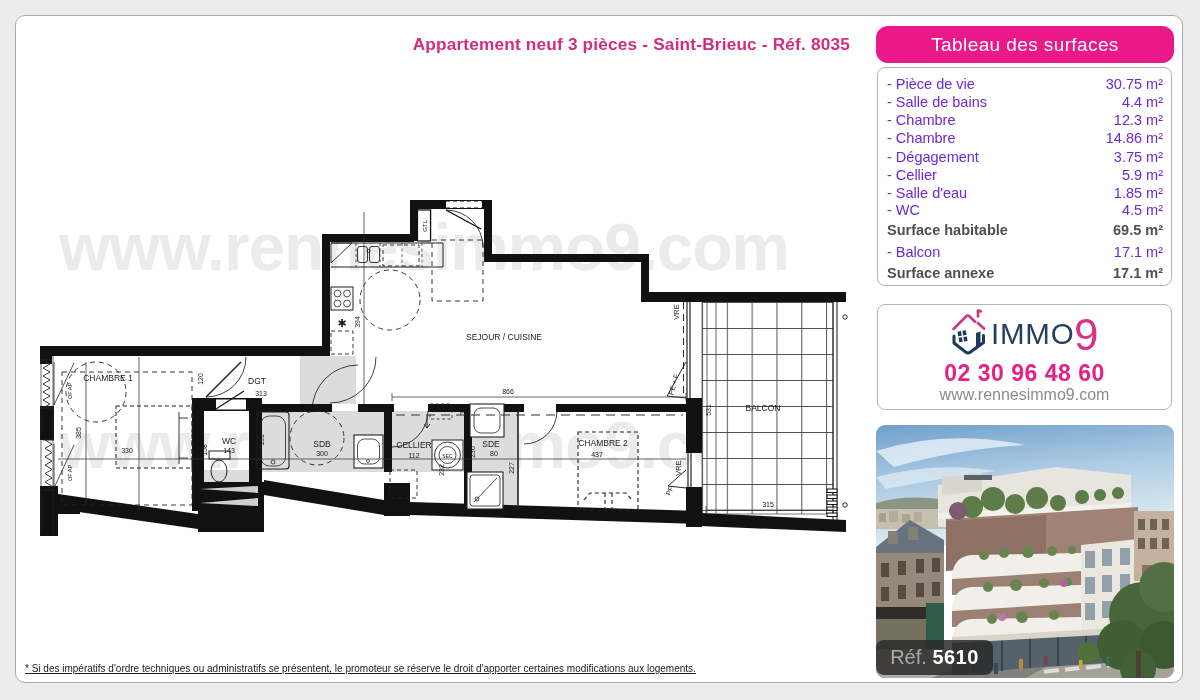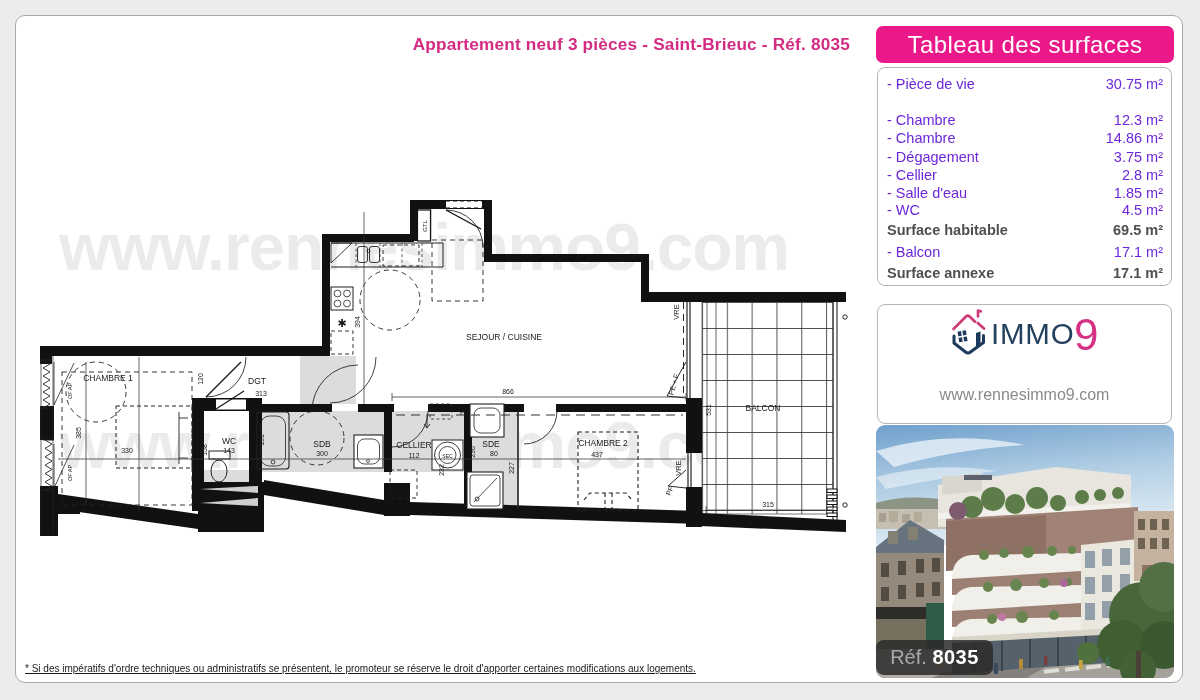--- a/index.html
+++ b/index.html
@@ -1,26 +1,26 @@
 <!DOCTYPE html>
 <html lang="fr"><head>
 <meta charset="utf-8">
 <title>Appartement neuf 3 pièces - Saint-Brieuc - Réf. 8035</title>
 <style>
   html,body{margin:0;padding:0;}
   body{width:1200px;height:700px;background:#ececec;font-family:"Liberation Sans",sans-serif;position:relative;overflow:hidden;}
   .card{position:absolute;left:15px;top:15px;width:1166px;height:666px;background:#fff;border:1px solid #a9a9a9;border-radius:10px;}
   .title{position:absolute;left:0;top:34px;width:850px;text-align:right;font-size:17.2px;font-weight:bold;color:#d42b82;letter-spacing:.2px;}
   .plansvg{position:absolute;left:0;top:0;}
-  .tableau-head{position:absolute;left:876px;top:26px;width:298px;height:37px;background:#ea1889;border-radius:7px;color:#fff;font-size:24px;letter-spacing:0.4px;text-align:center;line-height:37px;}
+  .tableau-head{position:absolute;left:876px;top:26px;width:298px;height:37px;background:#ea1889;border-radius:12px;color:#fff;font-size:19px;letter-spacing:0.4px;text-align:center;line-height:37px;}
   .tableau-box{position:absolute;left:877px;top:67px;width:295px;height:219px;background:#fff;border:1px solid #b5b5b5;border-radius:8px;box-sizing:border-box;}
   .row{position:absolute;left:9px;width:276px;height:18px;font-size:14.5px;color:#6d28d9;}
   .row .v{position:absolute;right:0;top:0;}
   .row.b{font-weight:bold;color:#4f4f4f;}
-  .logo-box{position:absolute;left:877px;top:304px;width:295px;height:120px;background:#fff;border:1px solid #b5b5b5;border-radius:8px;box-sizing:border-box;}
+  .logo-box{position:absolute;left:877px;top:304px;width:295px;height:106px;background:#fff;border:1px solid #b5b5b5;border-radius:8px;box-sizing:border-box;}
   .phone{position:absolute;left:0;top:55px;width:293px;text-align:center;font-size:23px;font-weight:bold;color:#e62084;letter-spacing:.5px;}
   .site{position:absolute;left:0;top:81px;width:293px;text-align:center;font-size:16px;color:#8a8a8a;}
   .photo{position:absolute;left:876px;top:425px;width:298px;height:253px;border-radius:9px;overflow:hidden;}
   .refpill{position:absolute;left:0px;bottom:3px;width:117px;height:35px;background:rgba(42,42,42,.85);border-radius:8px;color:#a9a9a9;font-size:20px;line-height:35px;text-align:center;}
   .refpill b{color:#fff;letter-spacing:.5px;}
   .footnote{position:absolute;left:25px;top:663px;font-size:10px;color:#1a1a1a;text-decoration:underline;}
 </style>
 </head>
 <body>
 
@@ -346,28 +346,29 @@
   <text x="72" y="473" font-size="5.5" text-anchor="middle" transform="rotate(-90 72 473)">OF  AP</text>
 </g>
 </svg>
 
 <div class="tableau-head">Tableau des surfaces</div>
 
 <div class="tableau-box">
 
   <div class="row" style="top:8px;">- Pièce de vie<span class="v">30.75 m²</span></div>
 
+  <div class="row" style="top:26px;">- Salle de bains<span class="v">4.4 m²</span></div>
 
   <div class="row" style="top:44px;">- Chambre<span class="v">12.3 m²</span></div>
 
   <div class="row" style="top:62px;">- Chambre<span class="v">14.86 m²</span></div>
 
   <div class="row" style="top:81px;">- Dégagement<span class="v">3.75 m²</span></div>
 
-  <div class="row" style="top:99px;">- Cellier<span class="v">2.8 m²</span></div>
+  <div class="row" style="top:99px;">- Cellier<span class="v">5.9 m²</span></div>
 
   <div class="row" style="top:117px;">- Salle d'eau<span class="v">1.85 m²</span></div>
 
   <div class="row" style="top:134px;">- WC<span class="v">4.5 m²</span></div>
 
   <div class="row b" style="top:154px;">Surface habitable<span class="v">69.5 m²</span></div>
 
   <div class="row" style="top:176px;">- Balcon<span class="v">17.1 m²</span></div>
 
   <div class="row b" style="top:197px;">Surface annexe<span class="v">17.1 m²</span></div>
@@ -394,20 +395,21 @@
       <rect x="85.2" y="22" width="3.5" height="4.6"></rect>
       <rect x="80.3" y="28.2" width="3.5" height="4.6"></rect>
       <rect x="85.2" y="28.2" width="3.5" height="4.6"></rect>
     </g>
 
     <text x="113" y="35" font-size="29.5" fill="#24405e" font-family="Liberation Sans,sans-serif" letter-spacing="0.8">IMMO</text>
 
     <text x="196" y="41" font-size="44" fill="#d63384" font-family="Liberation Sans,sans-serif">9</text>
   </svg>
 
+  <div class="phone">02 30 96 48 60</div>
 
   <div class="site">www.rennesimmo9.com</div>
 </div>
 
 <div class="photo">
   <svg width="298" height="253" viewBox="0 0 298 253">
   <defs>
     <linearGradient id="sky" x1="0" y1="0" x2="0.25" y2="1">
       <stop offset="0" stop-color="#6fa0cc"></stop>
       <stop offset="0.5" stop-color="#b0cde4"></stop>
@@ -563,16 +565,16 @@
   <g>
     <rect x="118" y="238" width="4" height="11" fill="#3a4a5a"></rect>
     <rect x="143" y="234" width="4" height="10" fill="#b58a3a"></rect>
     <rect x="168" y="231" width="3.5" height="9" fill="#7a3e3e"></rect>
     <rect x="203" y="235" width="3.5" height="9" fill="#caa53f"></rect>
     <rect x="62" y="231" width="3.5" height="10" fill="#c8b32f"></rect>
     <rect x="230" y="232" width="3.5" height="9" fill="#3f6a4f"></rect>
   </g>
 </svg>
   
-  <div class="refpill">Réf.&nbsp;<b>8035</b></div>
+  <div class="refpill">Réf.&nbsp;<b>5610</b></div>
 </div>
 
 <div class="footnote">* Si des impératifs d'ordre techniques ou administratifs se présentent, le promoteur se réserve le droit d'apporter certaines modifications aux logements.</div>
 
 </body></html>

